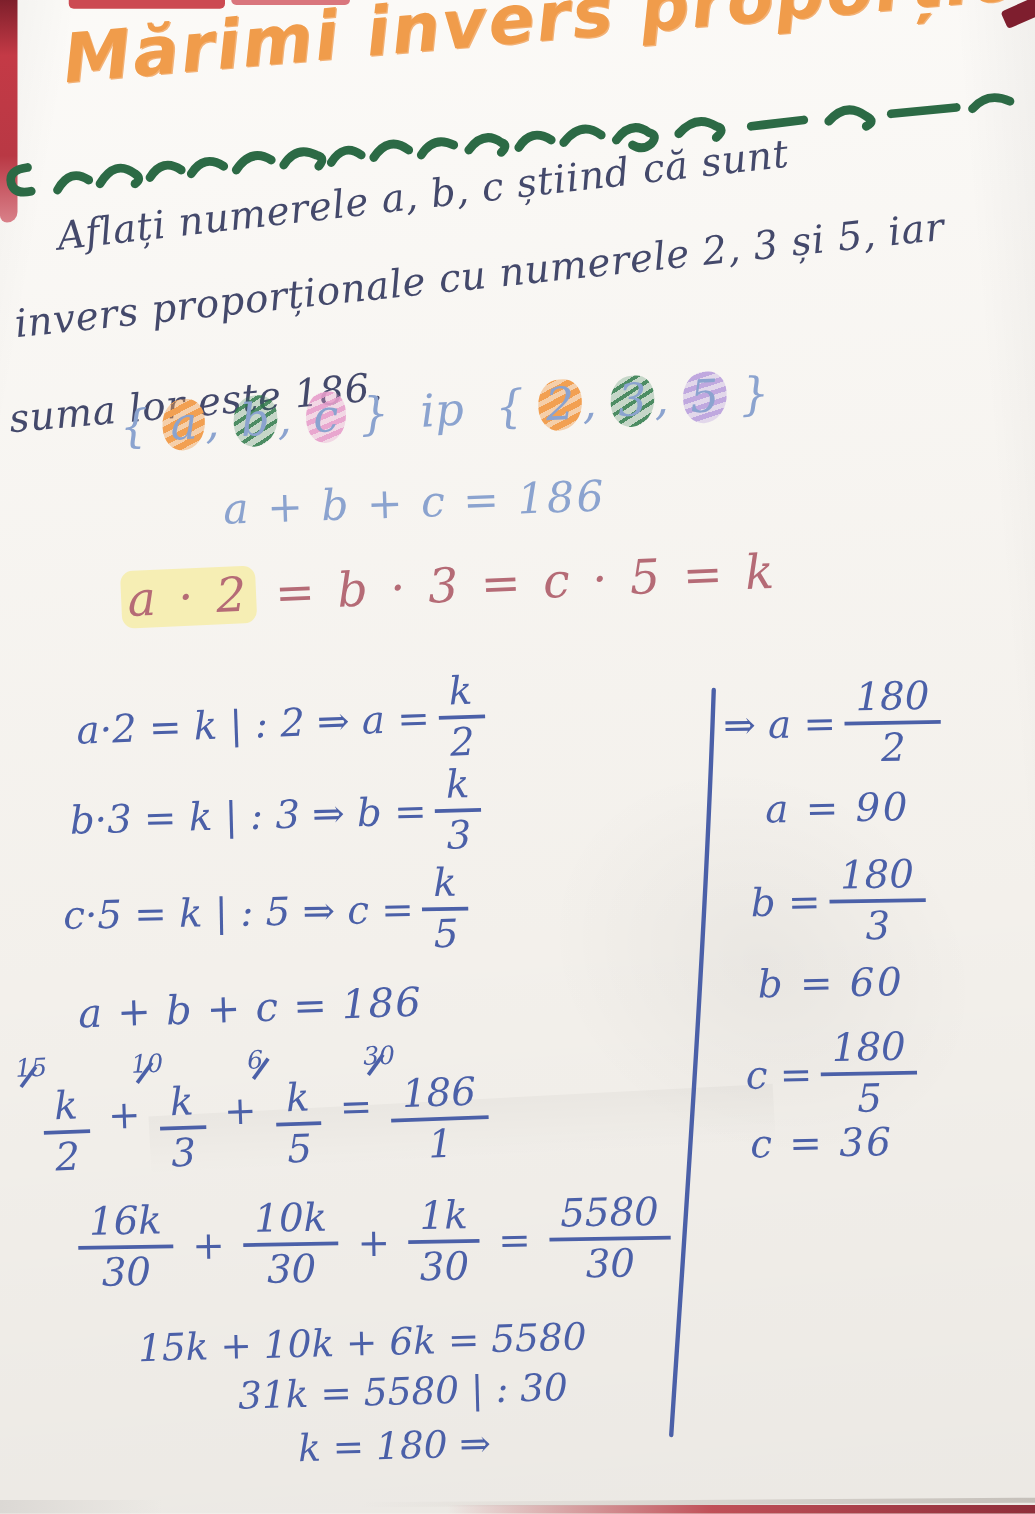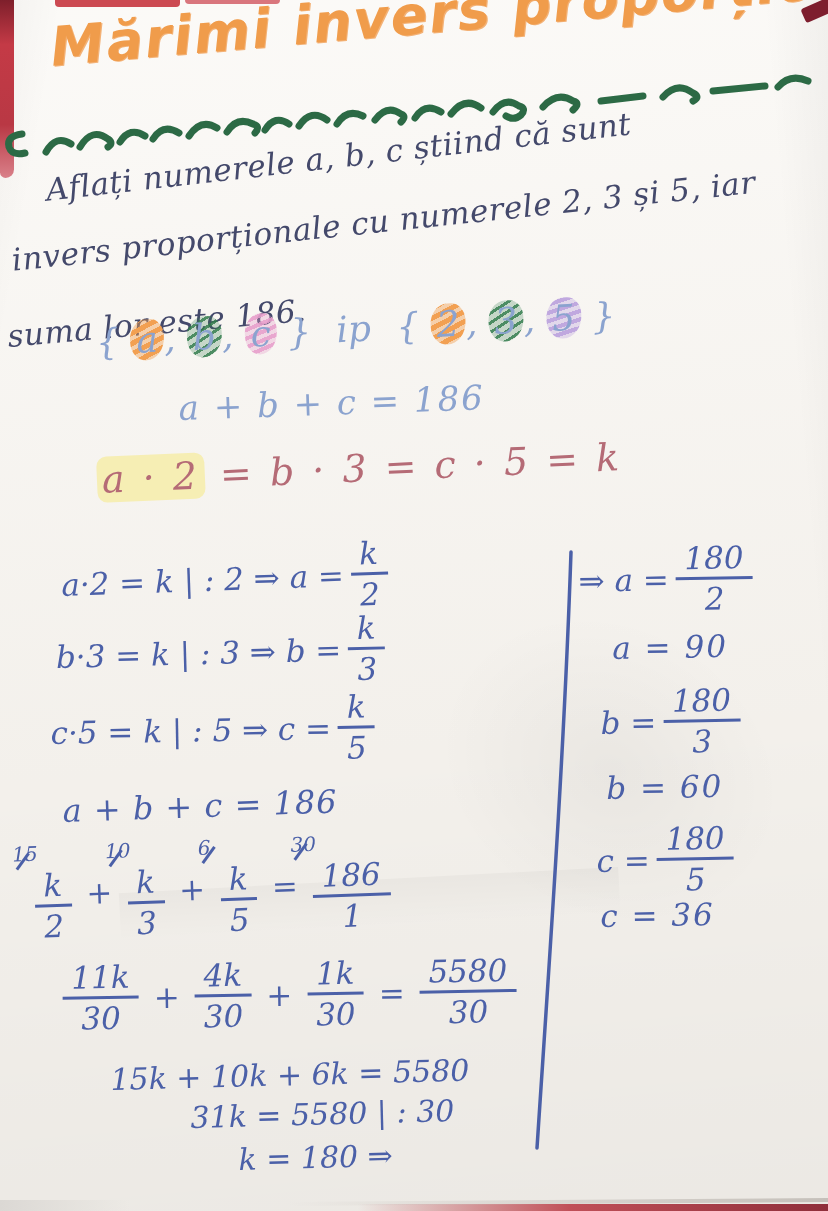--- a/index.html
+++ b/index.html
@@ -189,26 +189,26 @@
     <span class="amp"><span>30</span><i class="ampslash"></i></span>
     <span class="frac">
         <span class="fnum">186</span>
         <span class="fden">1</span>
       </span>
   </span>
 </div>
 
 <div class="ink work row" style="left:55px;top:962px;font-size:31px;transform:rotate(-1deg);transform-origin:left top;">
   <span class="frac">
-      <span class="fnum">11k</span>
-      <span class="fden">30</span>
-    </span>
-  <span class="op">+</span>
-  <span class="frac">
-      <span class="fnum">4k</span>
+      <span class="fnum">16k</span>
+      <span class="fden">30</span>
+    </span>
+  <span class="op">+</span>
+  <span class="frac">
+      <span class="fnum">10k</span>
       <span class="fden">30</span>
     </span>
   <span class="op">+</span>
   <span class="frac">
       <span class="fnum">1k</span>
       <span class="fden">30</span>
     </span>
   <span class="op">=</span>
   <span class="frac">
       <span class="fnum">5580</span>

